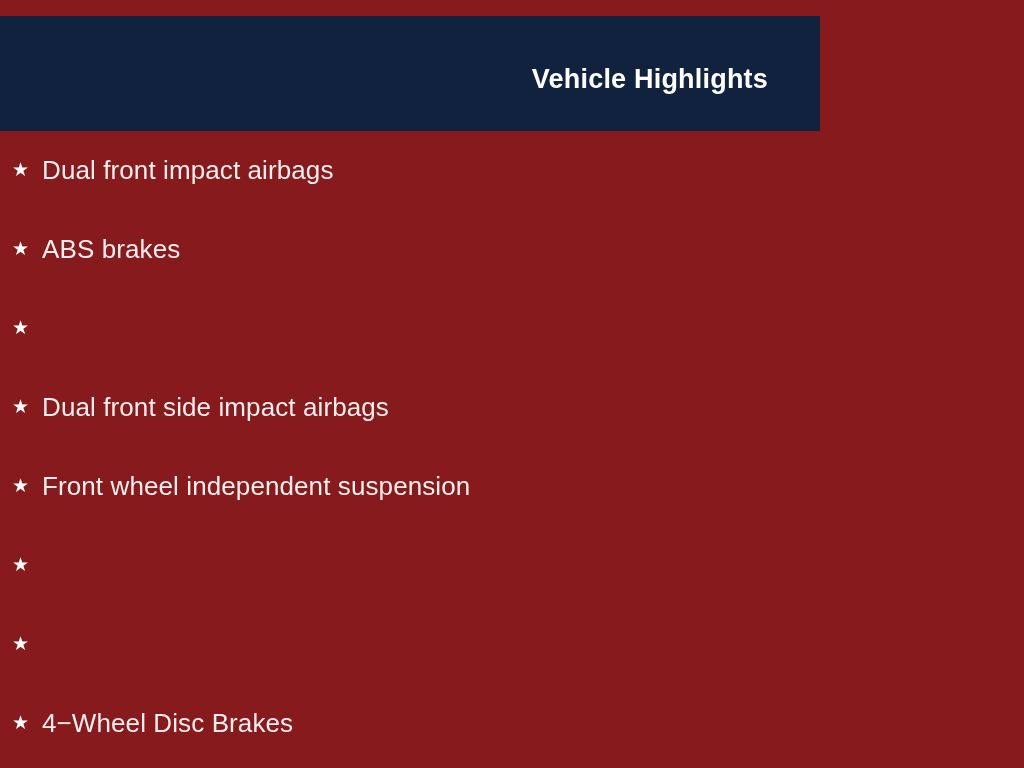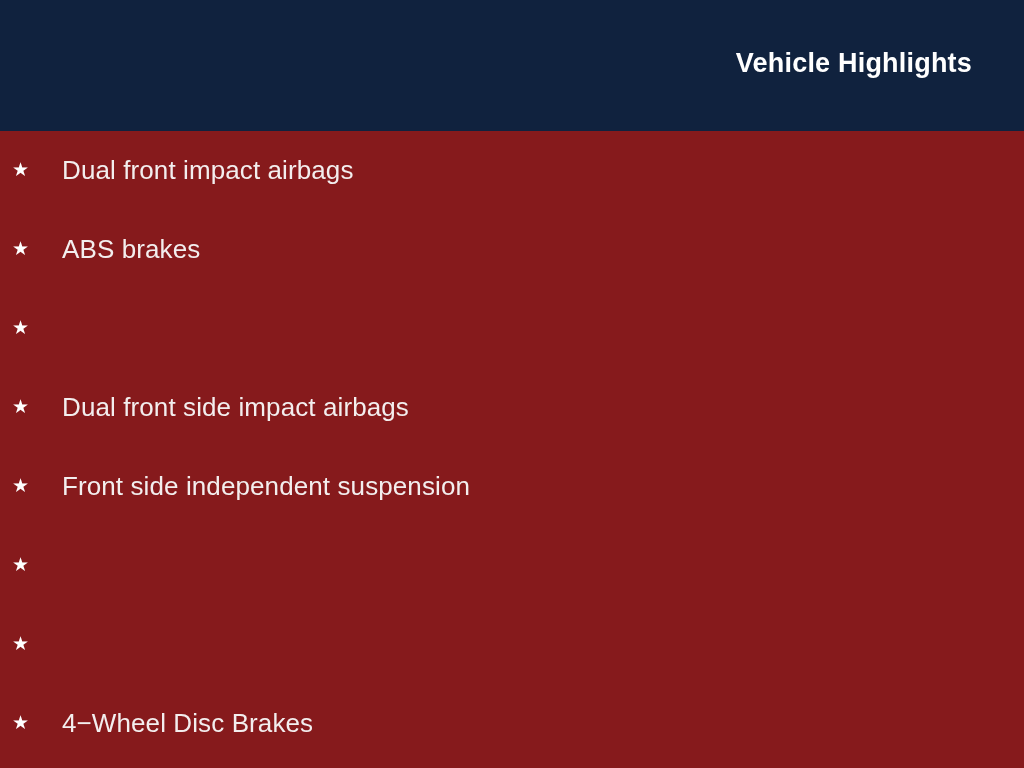--- a/index.html
+++ b/index.html
@@ -20,22 +20,22 @@
     width: 1024px;
     height: 768px;
     background: #861A1C;
     overflow: hidden;
   }
 
   
   #header-band {
     position: absolute;
     left: 0;
-    top: 0;
-    width: 1024px;
+    top: 16px;
+    width: 820px;
     height: 131px;
     background: #10223E;
     box-sizing: border-box;
   }
 
   #slide-title {
     position: absolute;
     right: 52px;
     top: 48px;
     margin: 0;
@@ -101,21 +101,20 @@
   }
 
   .feature-label {
     flex: 0 0 auto;
     font-family: "Liberation Sans", sans-serif;
     font-size: 26px;
     font-weight: normal;
     color: #F3EEEE;
     line-height: 32px;
     letter-spacing: 0.1px;
-    margin-left: 20px;
   }
 </style>
 </head>
 <body>
 
 <div id="slide">
 
   <div id="header-band">
     <h1 id="slide-title">Vehicle Highlights</h1>
   </div>
@@ -137,21 +136,21 @@
         <span class="bullet-star">★</span>
       </li>
 
       <li class="feature-item">
         <span class="bullet-star">★</span>
         <span class="feature-label">Dual front side impact airbags</span>
       </li>
 
       <li class="feature-item">
         <span class="bullet-star">★</span>
-        <span class="feature-label">Front side independent suspension</span>
+        <span class="feature-label">Front wheel independent suspension</span>
       </li>
 
       <li class="feature-item">
         <span class="bullet-star">★</span>
       </li>
 
       <li class="feature-item">
         <span class="bullet-star">★</span>
       </li>
 

